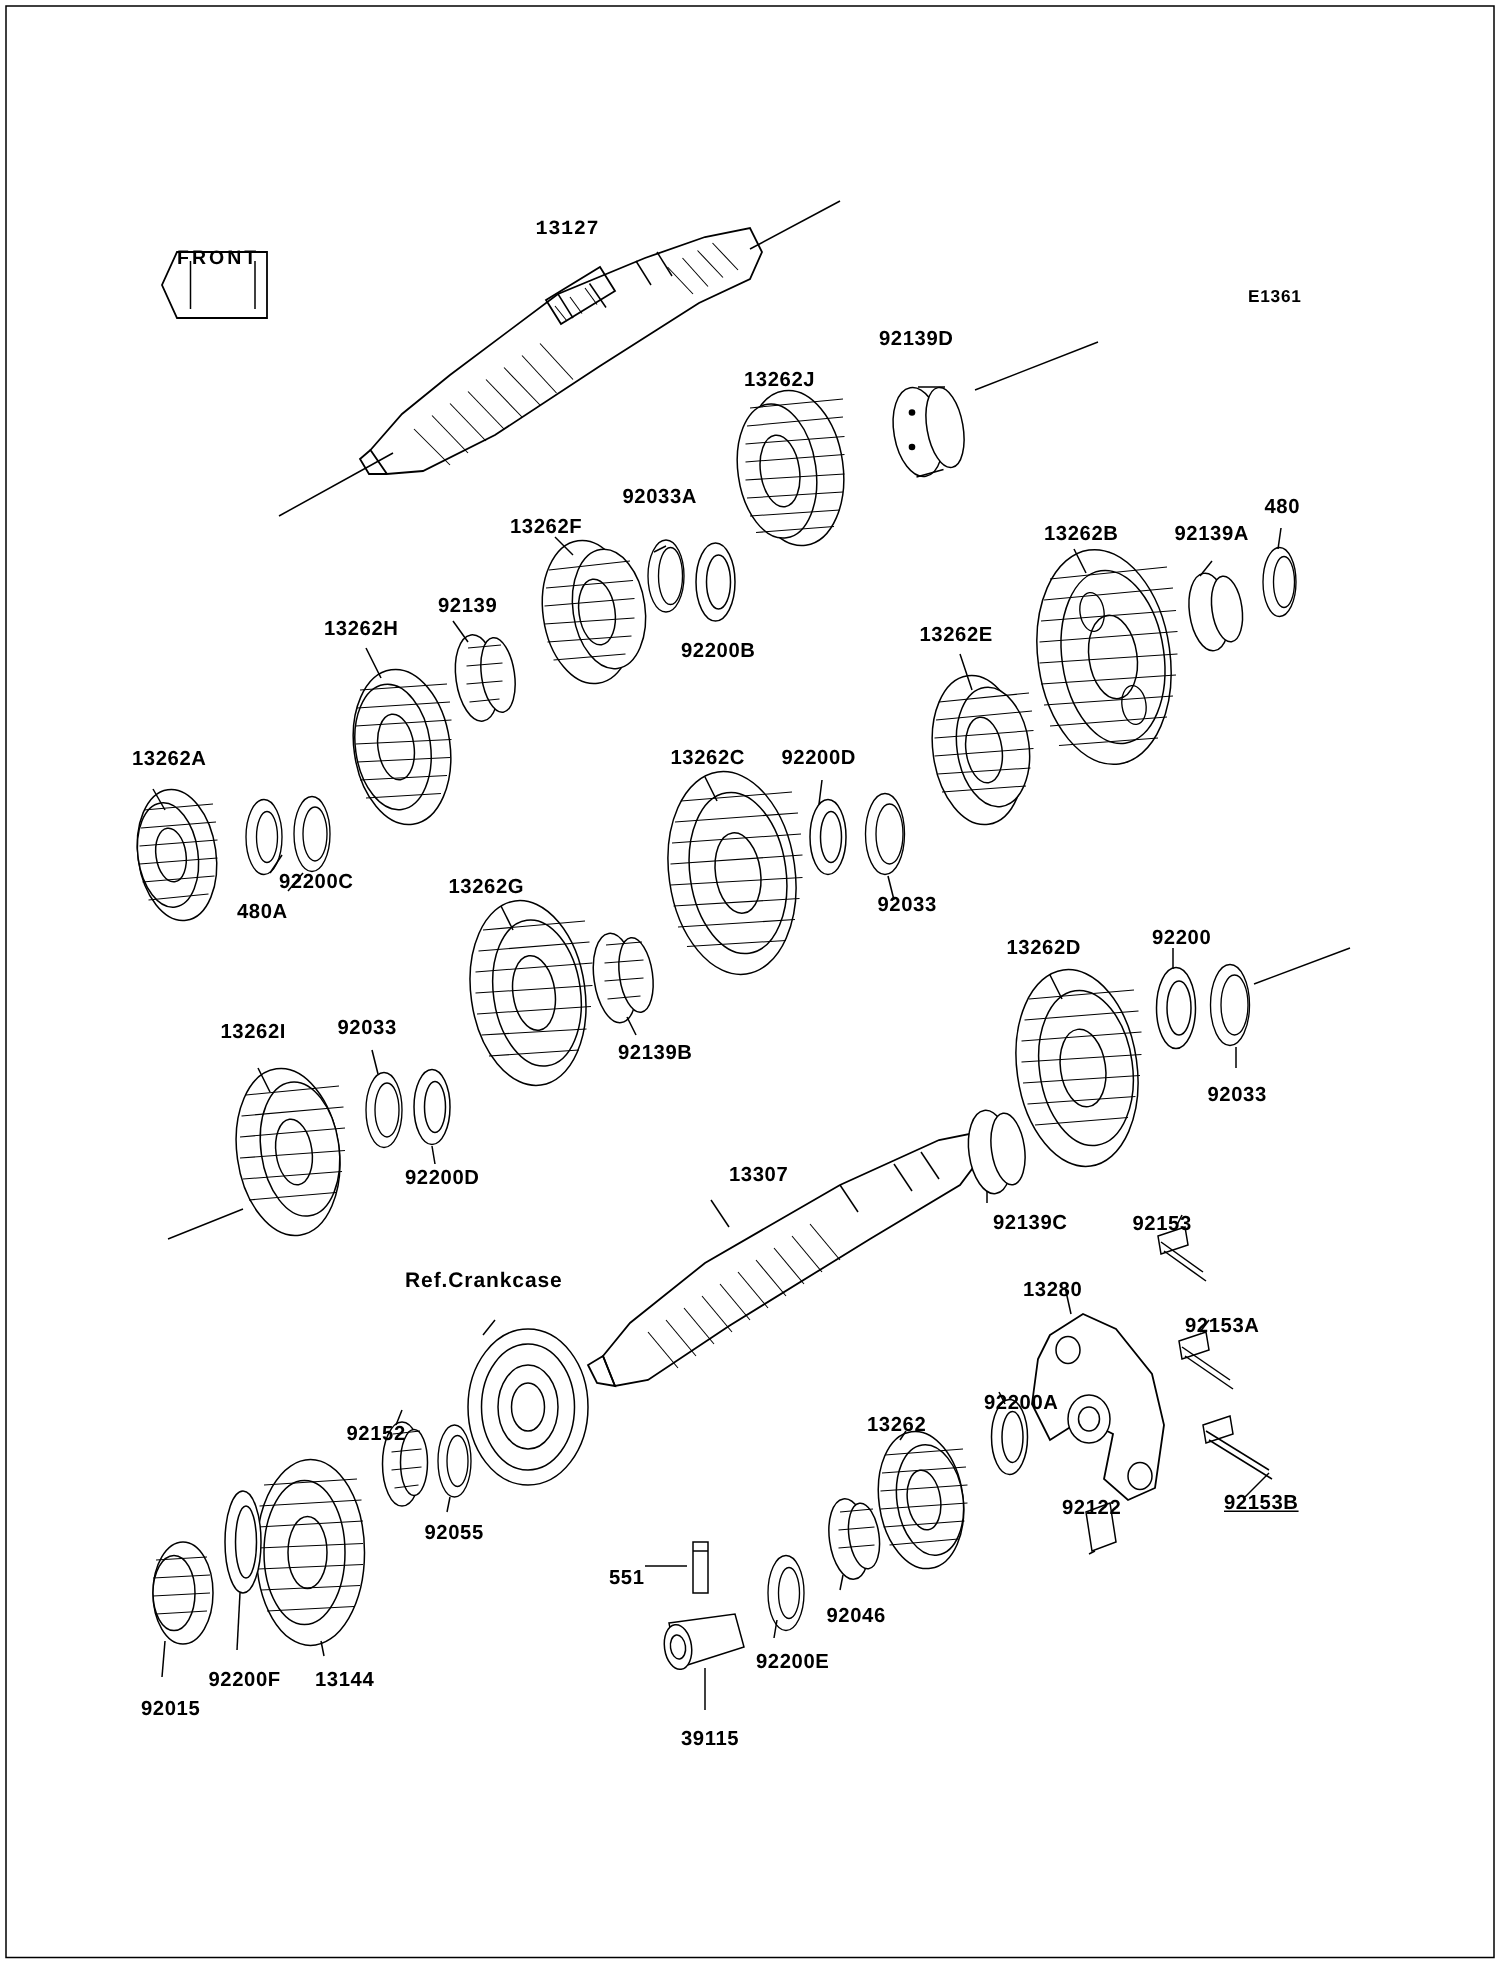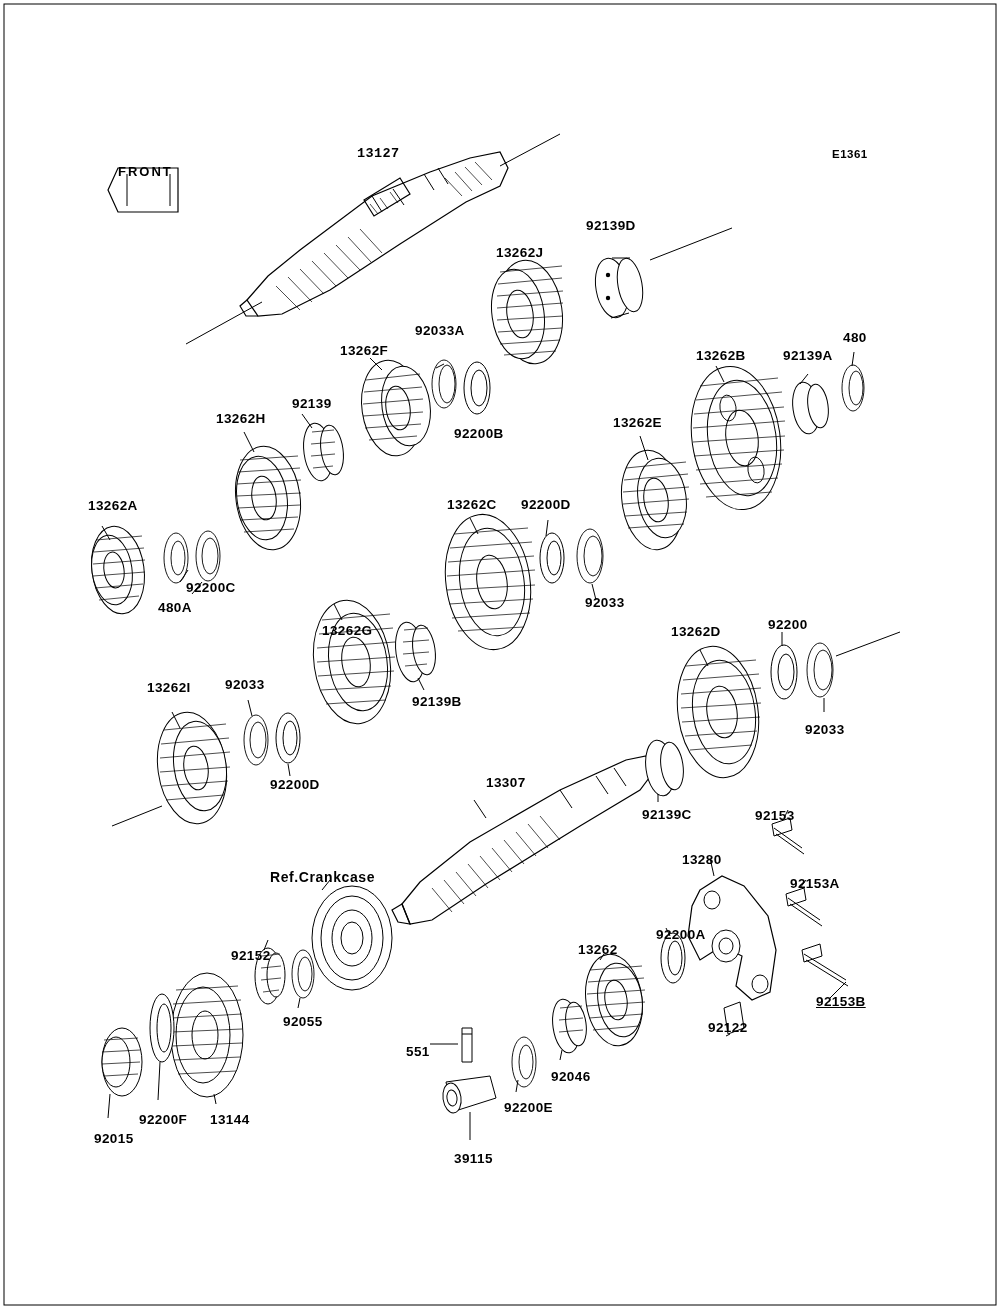--- a/index.html
+++ b/index.html
@@ -1,22 +1,22 @@
 <!DOCTYPE html>
 <html><head>
 <meta charset="utf-8">
 <style>
   html,body{margin:0;padding:0;background:#ffffff;}
   body{width:1000px;height:1309px;position:relative;overflow:hidden;
        font-family:"Liberation Sans", sans-serif;color:#000;}
   #sheet{position:absolute;left:0;top:0;width:1000px;height:1309px;}
   .lbl{position:absolute;font-size:13.5px;font-weight:bold;letter-spacing:.4px;
        color:#000;white-space:nowrap;}
-  .code{position:absolute;font-size:11.5px;font-weight:bold;letter-spacing:.5px;}
-  .ref{position:absolute;font-size:14px;font-weight:bold;letter-spacing:.6px;margin-top:24px;}
+  .code{position:absolute;font-size:11.5px;font-weight:bold;letter-spacing:.5px;margin-top:44px;}
+  .ref{position:absolute;font-size:14px;font-weight:bold;letter-spacing:.6px;}
   svg{position:absolute;left:0;top:0;}
   .ln{stroke:#000;stroke-width:1;fill:none;}
   .th{stroke:#000;stroke-width:1.2;fill:none;}
   .fw{fill:#ffffff;stroke:#000;stroke-width:1;}
   .hatch{stroke:#000;stroke-width:.7;fill:none;}
   .fnone{fill:none;stroke:#000;stroke-width:.9;}
 </style>
 </head>
 <body>
 
@@ -521,39 +521,39 @@
 <div class="lbl" style="left:292px;top:396px;">92139</div>
 <div class="lbl" style="left:454px;top:426px;">92200B</div>
 <div class="lbl" style="left:216px;top:411px;">13262H</div>
 <div class="lbl" style="left:613px;top:415px;">13262E</div>
 <div class="lbl" style="left:88px;top:498px;">13262A</div>
 <div class="lbl" style="left:447px;top:497px;">13262C</div>
 <div class="lbl" style="left:521px;top:497px;">92200D</div>
 <div class="lbl" style="left:186px;top:580px;">92200C</div>
 <div class="lbl" style="left:158px;top:600px;">480A</div>
 <div class="lbl" style="left:585px;top:595px;">92033</div>
-<div class="lbl" style="left:322px;top:583px;margin-top:40px;">13262G</div>
+<div class="lbl" style="left:299px;top:583px;">13262G</div>
 <div class="lbl" style="left:671px;top:624px;">13262D</div>
 <div class="lbl" style="left:768px;top:617px;">92200</div>
 <div class="lbl" style="left:412px;top:694px;">92139B</div>
 <div class="lbl" style="left:805px;top:722px;">92033</div>
 <div class="lbl" style="left:147px;top:680px;">13262I</div>
 <div class="lbl" style="left:225px;top:677px;">92033</div>
 <div class="lbl" style="left:270px;top:777px;">92200D</div>
 <div class="lbl" style="left:486px;top:775px;">13307</div>
-<div class="lbl" style="left:642px;top:807px;">92139C</div>
+<div class="lbl" style="left:662px;top:807px;">92139C</div>
 <div class="lbl" style="left:755px;top:808px;">92153</div>
 <div class="lbl" style="left:682px;top:852px;">13280</div>
 <div class="lbl" style="left:790px;top:876px;">92153A</div>
 <div class="lbl" style="left:231px;top:948px;">92152</div>
 <div class="lbl" style="left:656px;top:927px;">92200A</div>
 <div class="lbl" style="left:578px;top:942px;">13262</div>
 <div class="lbl" style="left:816px;top:994px;text-decoration:underline;">92153B</div>
 <div class="lbl" style="left:283px;top:1014px;">92055</div>
-<div class="lbl" style="left:708px;top:1020px;text-align:right;">92122</div>
+<div class="lbl" style="left:708px;top:997px;text-align:right;">92122</div>
 <div class="lbl" style="left:406px;top:1044px;">551</div>
 <div class="lbl" style="left:551px;top:1069px;">92046</div>
 <div class="lbl" style="left:139px;top:1112px;">92200F</div>
 <div class="lbl" style="left:210px;top:1112px;">13144</div>
 <div class="lbl" style="left:504px;top:1100px;">92200E</div>
 <div class="lbl" style="left:94px;top:1131px;">92015</div>
 <div class="lbl" style="left:454px;top:1151px;">39115</div>
 
 </div>
 

